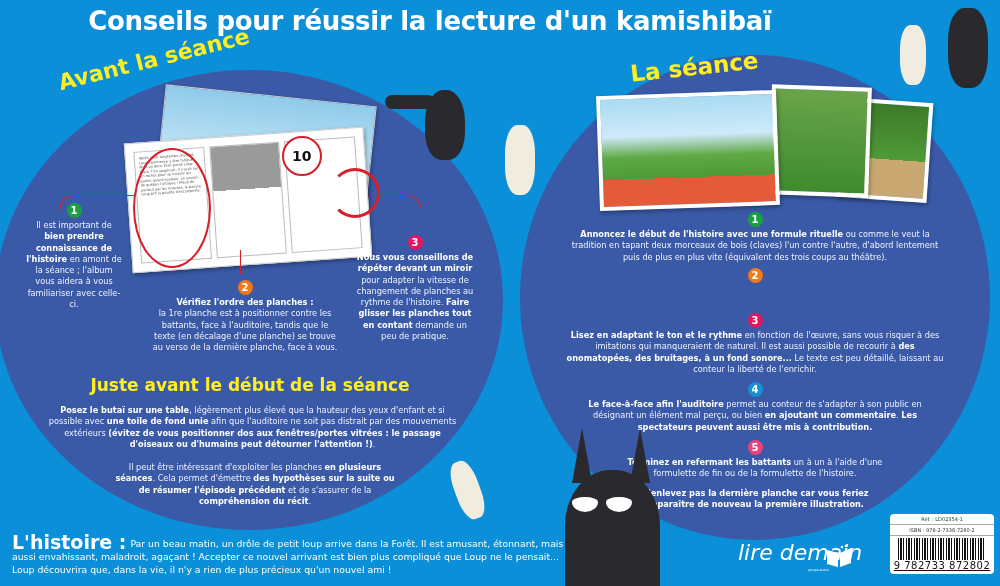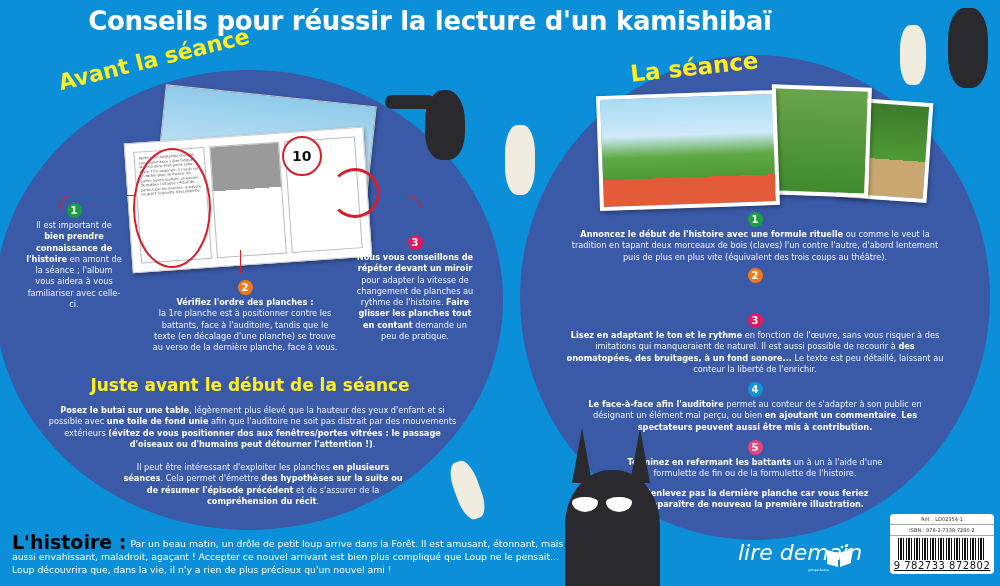--- a/index.html
+++ b/index.html
@@ -52,21 +52,21 @@
   .ring { position: absolute; border: 2px solid #d71e2b; border-radius: 50%; }
   .arrow-line { position: absolute; border-color: #d71e2b; border-style: solid; }
   .scene {
     position: absolute; border: 4px solid #fff; box-shadow: 1px 2px 4px rgba(0,0,0,0.35);
     overflow: hidden;
   }
   .wolf-black { position: absolute; background: #2a2a2e; }
   .histoire {
     position: absolute; left: 12px; top: 536px; width: 560px; font-size: 9.3px; line-height: 13px; color: #fff;
   }
-  .histoire .lbl { font-weight: bold; font-size: 19px; color: #000000; vertical-align: -2px; margin-right: 4px; }
+  .histoire .lbl { font-weight: bold; font-size: 19px; color: #ffffff; vertical-align: -2px; margin-right: 4px; }
   .logo { position: absolute; left: 738px; top: 540px; font-family: "DejaVu Sans", sans-serif; font-style: italic; font-size: 22px; color: #fff; }
   .logo-sub { position: absolute; left: 808px; top: 568px; font-size: 3px; color: #fff; }
   .book-icon { position: absolute; left: 825px; top: 544px; width: 28px; height: 24px; }
   .barcode-box {
     position: absolute; left: 890px; top: 514px; width: 104px; height: 60px;
     background: #fff; border-radius: 4px; color: #333; font-size: 5px; text-align: center;
   }
   .barcode-box .row { border-bottom: 1px solid #aaa; padding: 2px 0; }
   .bars { height: 22px; margin: 2px 8px 0; background: repeating-linear-gradient(90deg, #111 0 1px, #fff 1px 2px, #111 2px 4px, #fff 4px 5px, #111 5px 6px, #fff 6px 8px); }
   .bar-num { font-size: 10px; letter-spacing: 0.5px; color: #111; text-decoration: underline; }
@@ -108,21 +108,21 @@
 
 <div class="block" style="left:355px;top:235px;width:120px;">
   <div><span class="badge pink">3</span></div>
   <div style="margin-top:2px;"><b>Nous vous conseillons de répéter devant un miroir</b><span> pour adapter la vitesse de changement de planches au rythme de l'histoire. </span><b>Faire glisser les planches tout en contant</b><span> demande un peu de pratique.</span></div>
 </div>
 
 <div class="abs section-title t-juste">Juste avant le début de la séance</div>
 <div class="block" style="left:45px;top:405px;width:415px;">
   <b>Posez le butaï sur une table</b><span>, légèrement plus élevé que la hauteur des yeux d'enfant et si possible avec </span><b>une toile de fond unie</b><span> afin que l'auditoire ne soit pas distrait par des mouvements extérieurs </span><b>(évitez de vous positionner dos aux fenêtres/portes vitrées : le passage d'oiseaux ou d'humains peut détourner l'attention !)</b><span>.</span>
 </div>
-<div class="block" style="left:110px;top:462px;width:290px;margin-left:8px;">
+<div class="block" style="left:110px;top:462px;width:290px;">
   <span>Il peut être intéressant d'exploiter les planches </span><b>en plusieurs séances</b><span>. Cela permet d'émettre </span><b>des hypothèses sur la suite ou de résumer l'épisode précédent</b><span> et de s'assurer de la </span><b>compréhension du récit</b><span>.</span>
 </div>
 
 <div class="wolf-black" style="left:425px;top:90px;width:40px;height:70px;border-radius:45% 45% 40% 40%;"></div>
 <div class="wolf-black" style="left:385px;top:95px;width:50px;height:14px;border-radius:8px;"></div>
 <div class="abs" style="left:505px;top:125px;width:30px;height:70px;background:#f0ece0;border-radius:40%;"></div>
 <div class="abs" style="left:455px;top:460px;width:25px;height:60px;background:#f0ece0;border-radius:40%;transform:rotate(-20deg);"></div>
 <div class="wolf-black" style="left:948px;top:8px;width:40px;height:80px;border-radius:40%;"></div>
 <div class="abs" style="left:900px;top:25px;width:26px;height:60px;background:#f0ece0;border-radius:40%;"></div>
 

